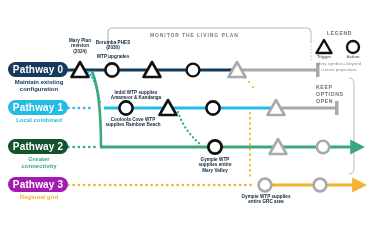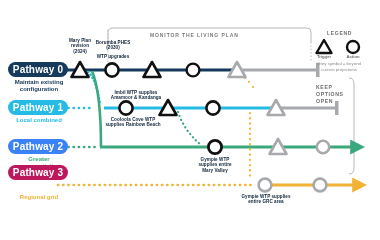--- a/index.html
+++ b/index.html
@@ -205,27 +205,27 @@
     <span>Pathway 0</span>
   </div>
   <div class="pill-sub" style="left:2px;top:79px;width:74px;color:#153a5b;">Maintain existing
 configuration</div>
 
   <div class="pill" style="left:8px;top:100px;width:60px;background:#25bbe4;align-items:center;">
     <span>Pathway 1</span>
   </div>
   <div class="pill-sub" style="left:2px;top:117px;width:74px;color:#25bbe4;">Local combined</div>
 
-  <div class="pill" style="left:8px;top:139px;width:60px;background:#3b82f6;">
+  <div class="pill" style="left:8px;top:139px;width:60px;background:#14532d;">
     <span>Pathway 2</span>
   </div>
   <div class="pill-sub" style="left:2px;top:156px;width:74px;color:#3aa87c;">Greater
 connectivity</div>
 
-  <div class="pill" style="left:8px;top:165px;width:60px;background:#be185d;">
+  <div class="pill" style="left:8px;top:177px;width:60px;background:#a21caf;">
     <span>Pathway 3</span>
   </div>
   <div class="pill-sub" style="left:2px;top:194px;width:74px;color:#f2b233;">Regional grid</div>
 
   <div class="cap" style="left:52px;top:38px;width:56px;">Mary Plan
 revision
 (2024)</div>
 
   <div class="cap" style="left:84px;top:40px;width:58px;">Borumba PHES
 (2030)</div>

